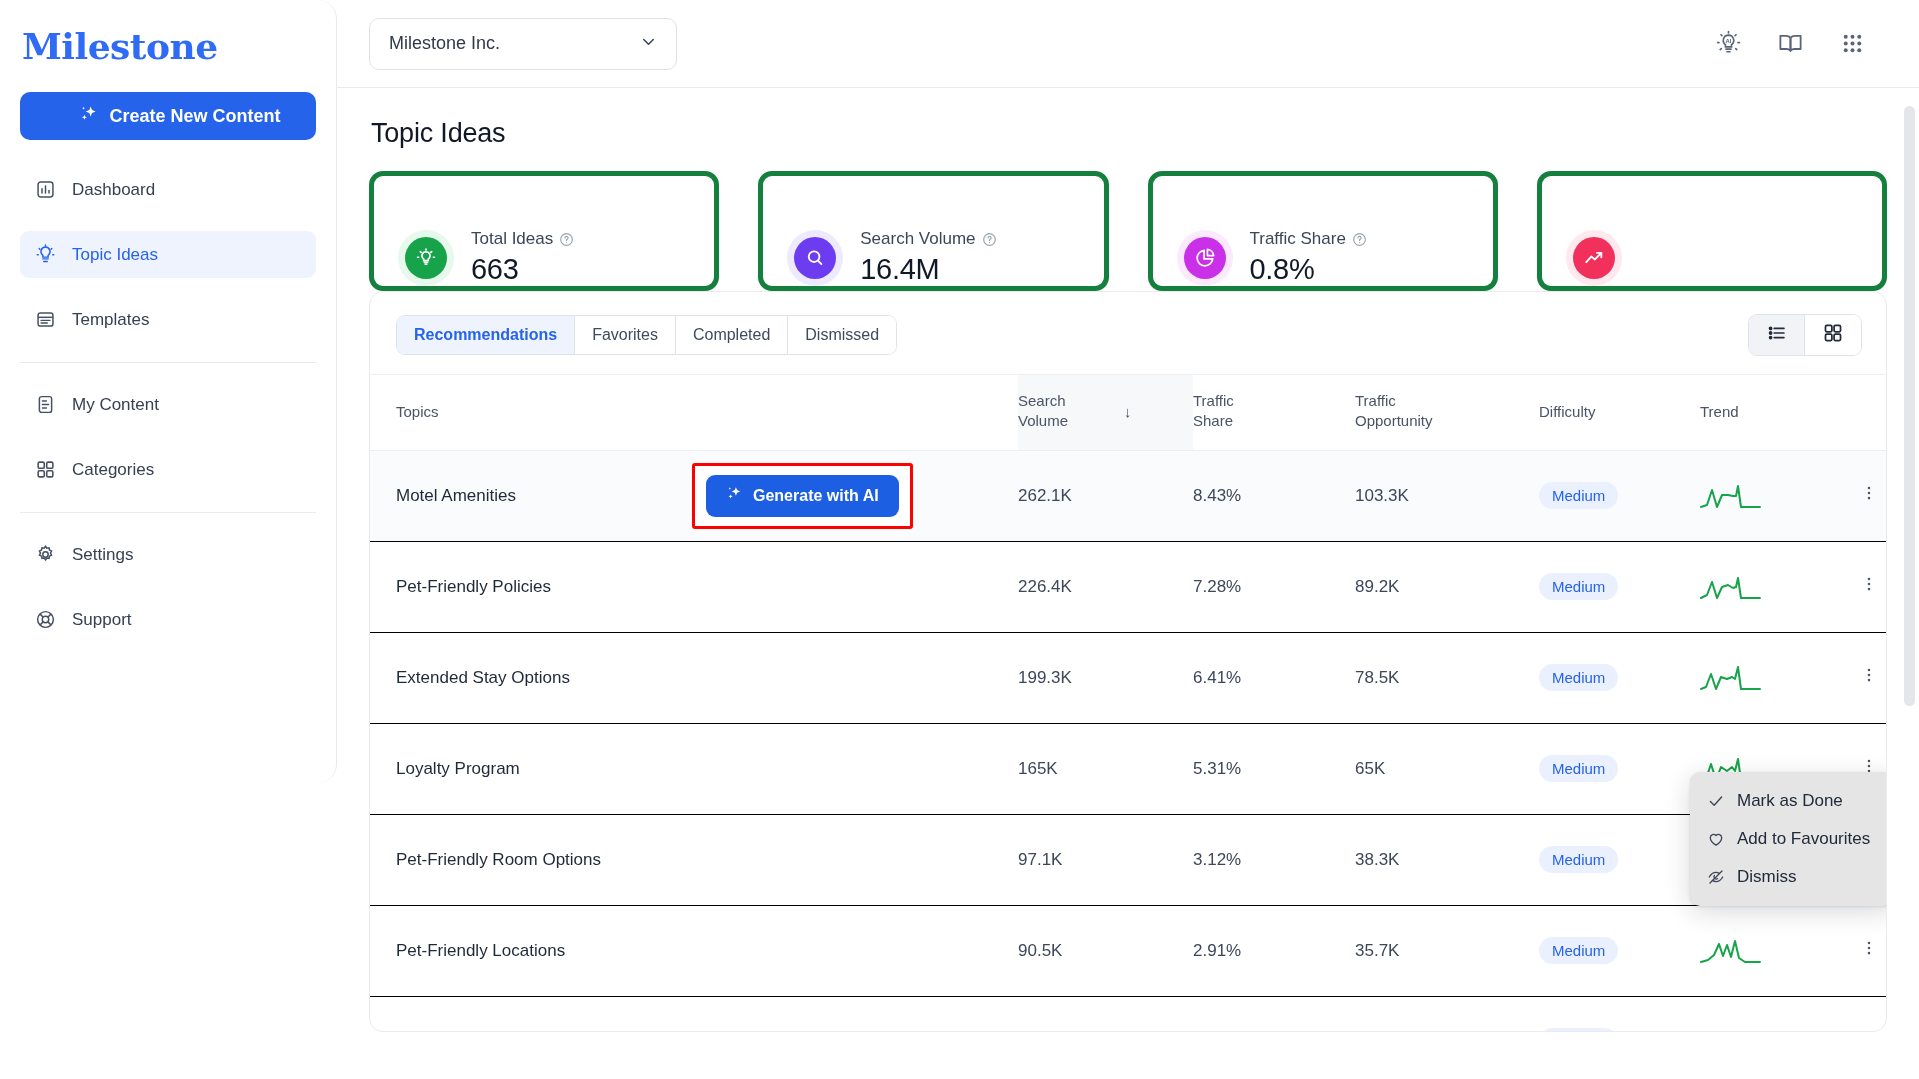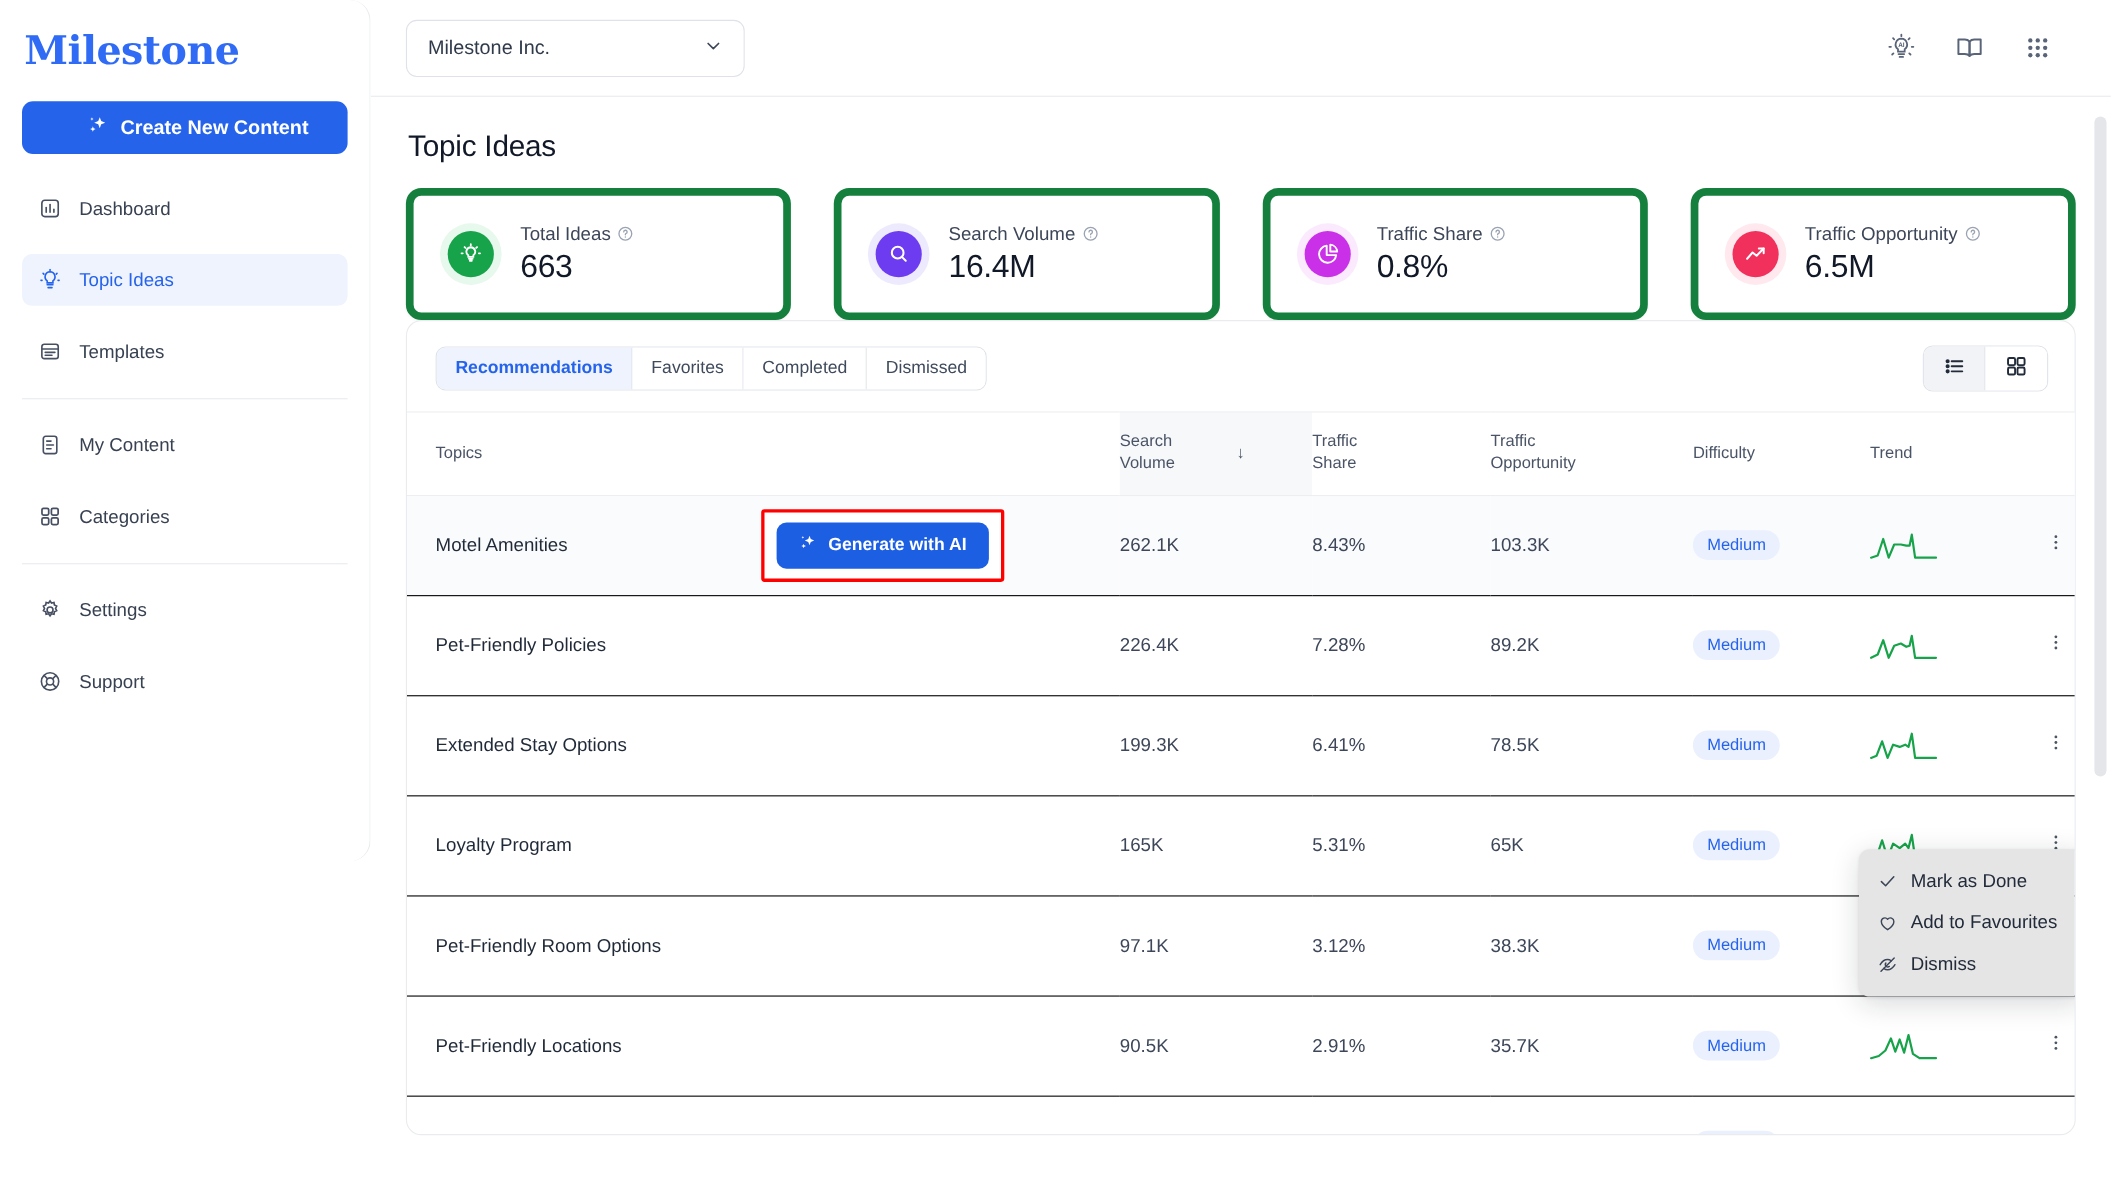--- a/index.html
+++ b/index.html
@@ -81,23 +81,23 @@
   .topbar-ico { width: 30px; height: 30px; display: flex; align-items: center; justify-content: center; cursor: pointer; color: #5a6478; }
 
   .content { padding: 22px 32px 0 32px; height: calc(1079px - 88px); position: relative; }
   .page-title { font-size: 27px; color: #111827; font-weight: 400; margin: 8px 0 22px 2px; letter-spacing: -0.2px; }
 
   
   .cards { display: flex; gap: 39px; }
   .card {
     flex: 1;
     height: 120px;
-    border: 7px solid #15803d; border-radius: 14px;
+    border: 5px solid #15803d; border-radius: 14px;
     background: #fff;
-    display: flex; align-items: center;
+    display: flex; align-items: flex-end;
     padding: 0 24px;
     gap: 17px;
     box-shadow: 0 1px 2px rgba(16,24,40,0.03);
   }
   .card-icon-wrap {
     width: 56px; height: 56px; border-radius: 50%;
     display: flex; align-items: center; justify-content: center;
     flex: 0 0 56px;
   }
   .card-icon-inner {
@@ -477,33 +477,20 @@
         </div>
 
         <div class="card">
           <div class="card-icon-wrap" style="background:#ffe9ef">
             <div class="card-icon-inner" style="background:#f1315b">
               <svg width="22" height="22" viewBox="0 0 24 24" fill="none" stroke="#fff" stroke-width="2" stroke-linecap="round" stroke-linejoin="round">
                 <polyline points="3.6 16.6 9 10.4 13 13.6 20 6.4"></polyline>
                 <polyline points="15.2 6.4 20 6.4 20 11.2"></polyline>
               </svg>
             </div>
-          </div>
-          <div class="card-body">
-            <div class="card-label">
-              <span>Traffic Opportunity</span>
-              <span class="q-ico">
-                <svg width="15" height="15" viewBox="0 0 24 24" fill="none" stroke="#9aa3b2" stroke-width="1.9">
-                    <circle cx="12" cy="12" r="9.3"></circle>
-                    <path d="M9.6 9.4a2.5 2.5 0 1 1 3.2 2.4c-.6.2-.8.7-.8 1.3v.5" stroke-linecap="round"></path>
-                    <circle cx="12" cy="16.8" r="1" fill="#9aa3b2" stroke="none"></circle>
-                  </svg>
-              </span>
-            </div>
-            <div class="card-value">6.5M</div>
           </div>
         </div>
 
       </div>
 
       <div class="panel">
 
         <div class="panel-head">
           <div class="tabs">
             <div class="tab active">Recommendations</div>

